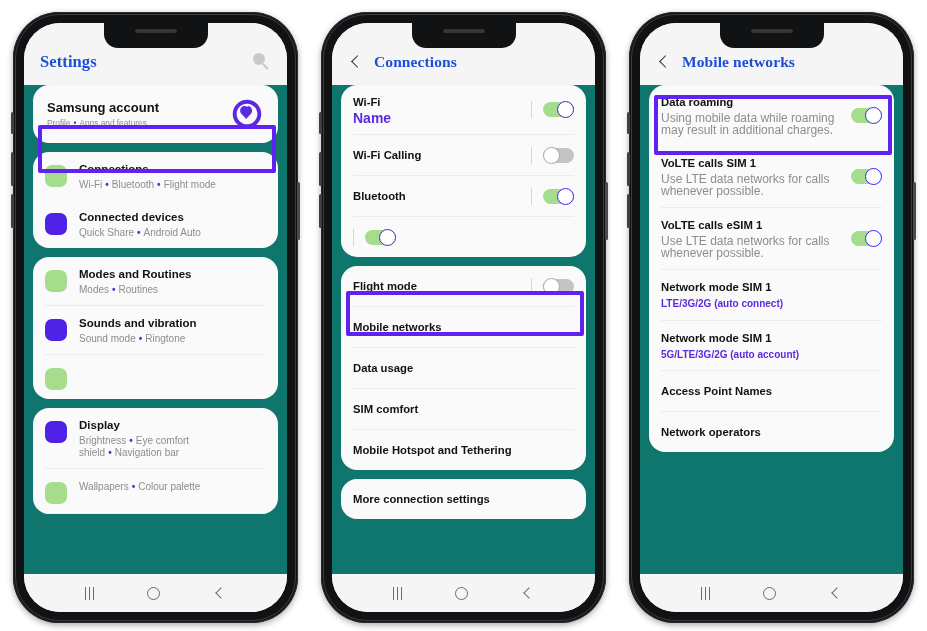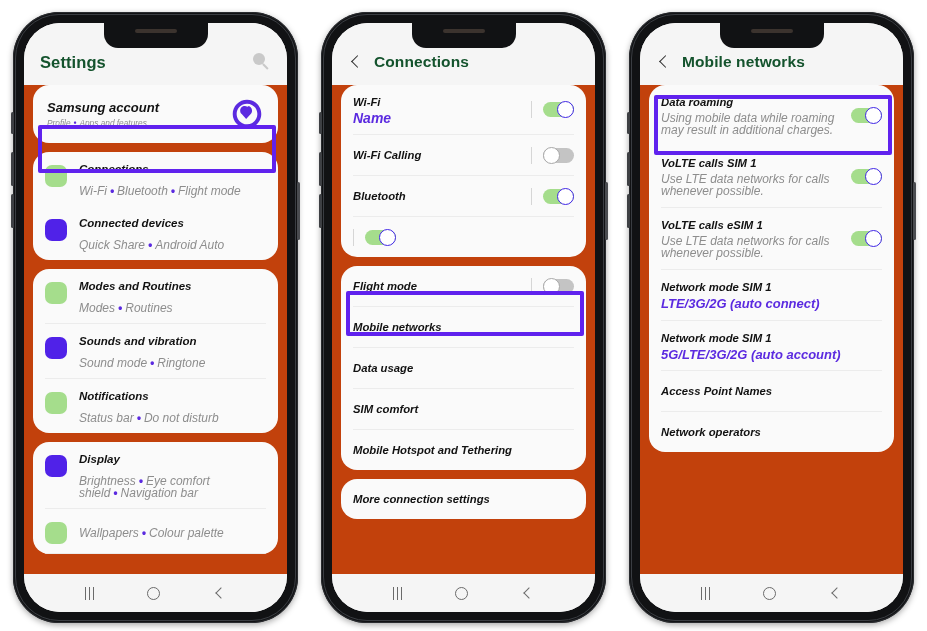--- a/index.html
+++ b/index.html
@@ -58,21 +58,21 @@
     background: #3b332e;
   }
 
   
   .app-header {
     display: flex; align-items: center;
     height: 62px; padding: 0 16px;
     padding-top: 16px;
     background: #f5f5f5;
   }
-  .app-title { font-size: 15.5px; font-weight: bold; color: #14532d; letter-spacing: .1px; }
+  .app-title { font-size: 15.5px; font-weight: bold; color: #1d4ed8; letter-spacing: .1px; font-family: Liberation Serif, serif; }
   .app-title.big { font-size: 16.5px; }
   .back-chevron {
     width: 16px; height: 16px; margin-right: 10px; flex: none;
     position: relative;
   }
   .back-chevron::after {
     content: ""; position: absolute; left: 5px; top: 3px;
     width: 8px; height: 8px;
     border-left: 1.6px solid #2b2b2b; border-bottom: 1.6px solid #2b2b2b;
     transform: rotate(45deg);
@@ -84,57 +84,56 @@
     border-radius: 50%; background: #c9c9c9;
   }
   .search-icon .handle {
     position: absolute; left: 10px; top: 10px; width: 7px; height: 1.8px;
     background: #c9c9c9; transform: rotate(45deg); transform-origin: left center;
   }
 
   
   .body {
     position: absolute; top: 62px; left: 0; right: 0; bottom: 38px;
-    background: #c2410c;
+    background: #0f766e;
     padding: 0 9px;
-    font-style: italic;
   }
   .card {
     background: #fafafa;
     border-radius: 16px;
     margin-bottom: 9px;
     overflow: hidden;
   }
 
   
   .srow { display: flex; align-items: flex-start; padding: 10px 12px 9px 12px; position: relative; }
   .srow .sq {
     width: 22px; height: 22px; border-radius: 7px; flex: none; margin-right: 12px; margin-top: 3px;
   }
   .srow .txt { flex: 1; min-width: 0; }
   .srow .t1 { font-size: 11.5px; font-weight: bold; color: #121212; line-height: 15px; }
-  .srow .t2 { font-size: 12px; color: #8d8d8d; line-height: 12px; margin-top: 8px; }
+  .srow .t2 { font-size: 10px; color: #8d8d8d; line-height: 12px; margin-top: 2px; }
   .srow .t2 .dot { color: #5b2ae0; font-weight: bold; padding: 0 3px; }
   .divline { height: 1px; background: #ececec; margin: 0 12px; }
 
   .acct-card { display: flex; align-items: center; padding: 12px 14px; }
   .acct-card .at1 { font-size: 13px; font-weight: bold; color: #121212; }
   .acct-card .at2 { font-size: 8.3px; color: #8d8d8d; margin-top: 3px; }
   .acct-card .at2 .dot { color: #5b2ae0; font-weight: bold; padding: 0 3px; }
   .acct-logo { width: 34px; height: 34px; flex: none; }
 
   
   .lrow {
     display: flex; align-items: center; min-height: 40px;
     padding: 10px 12px; position: relative;
   }
   .lrow .ltxt { flex: 1; min-width: 0; padding-right: 8px; }
   .lrow .lt1 { font-size: 11.3px; font-weight: bold; color: #121212; line-height: 15px; }
   .lrow .lt-sub { font-size: 12px; color: #8d8d8d; line-height: 11.5px; margin-top: 3px; }
-  .lrow .lt-val { font-size: 13px; color: #5b2ae0; line-height: 11.5px; margin-top: 3px; font-weight: bold; }
+  .lrow .lt-val { font-size: 10px; color: #5b2ae0; line-height: 11.5px; margin-top: 3px; font-weight: bold; }
   .lrow .lt-name { font-size: 14px; color: #5b2ae0; line-height: 12px; margin-top: 2px; font-weight: bold; }
 
   .vbar { width: 1px; height: 17px; background: #d6d6d6; margin-right: 11px; flex: none; }
 
   
   .toggle { position: relative; width: 31px; height: 17px; flex: none; }
   .toggle .track {
     position: absolute; left: 0; top: 1px; width: 31px; height: 15px;
     border-radius: 9px;
   }
@@ -254,26 +253,20 @@
             <div class="txt">
               <div class="t1">Sounds and vibration</div>
               <div class="t2">
                 <span>Sound mode</span><span class="dot">•</span><span>Ringtone</span>
               </div>
             </div>
           </div>
           <div class="divline"></div>
           <div class="srow">
             <div class="sq" style="background:#a5dd8c"></div>
-            <div class="txt">
-              <div class="t1">Notifications</div>
-              <div class="t2">
-                <span>Status bar</span><span class="dot">•</span><span>Do not disturb</span>
-              </div>
-            </div>
           </div>
         </div>
 
         <div class="card">
           <div class="srow">
             <div class="sq" style="background:#5022e8"></div>
             <div class="txt">
               <div class="t1">Display</div>
               <div class="t2">
                 <span>Brightness</span><span class="dot">•</span><span>Eye comfort shield</span><span class="dot">•</span><span>Navigation bar</span>

